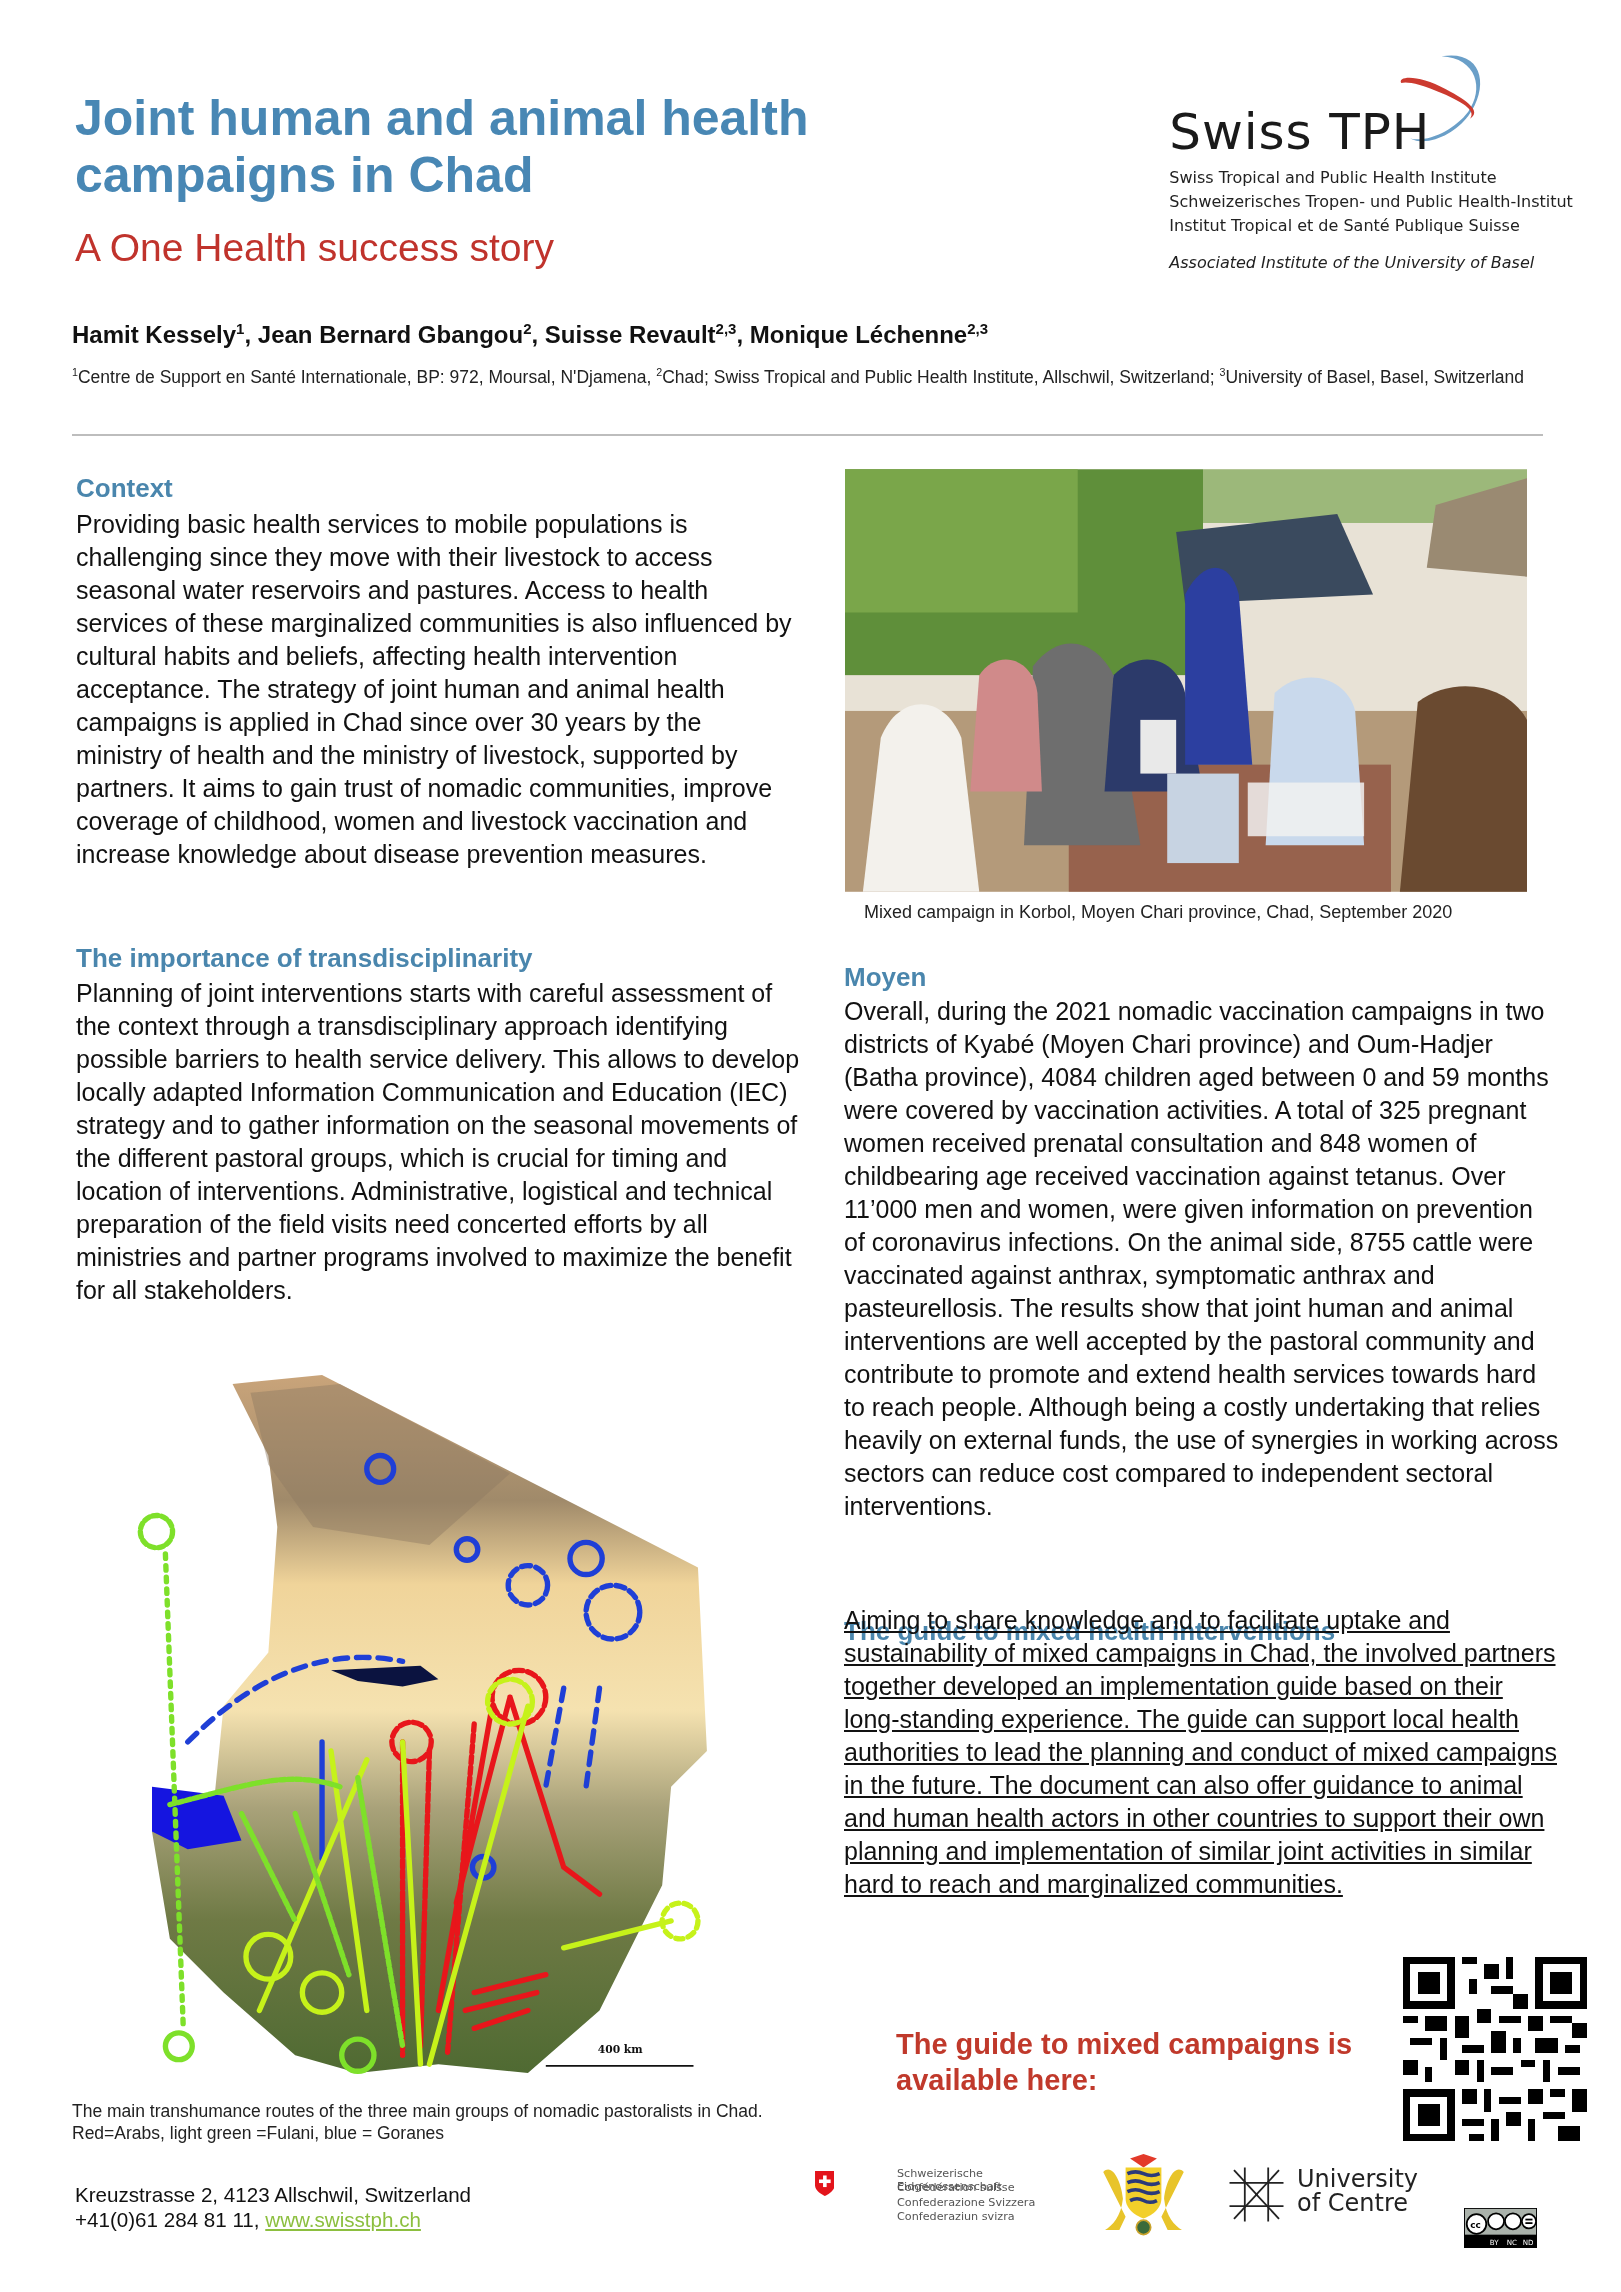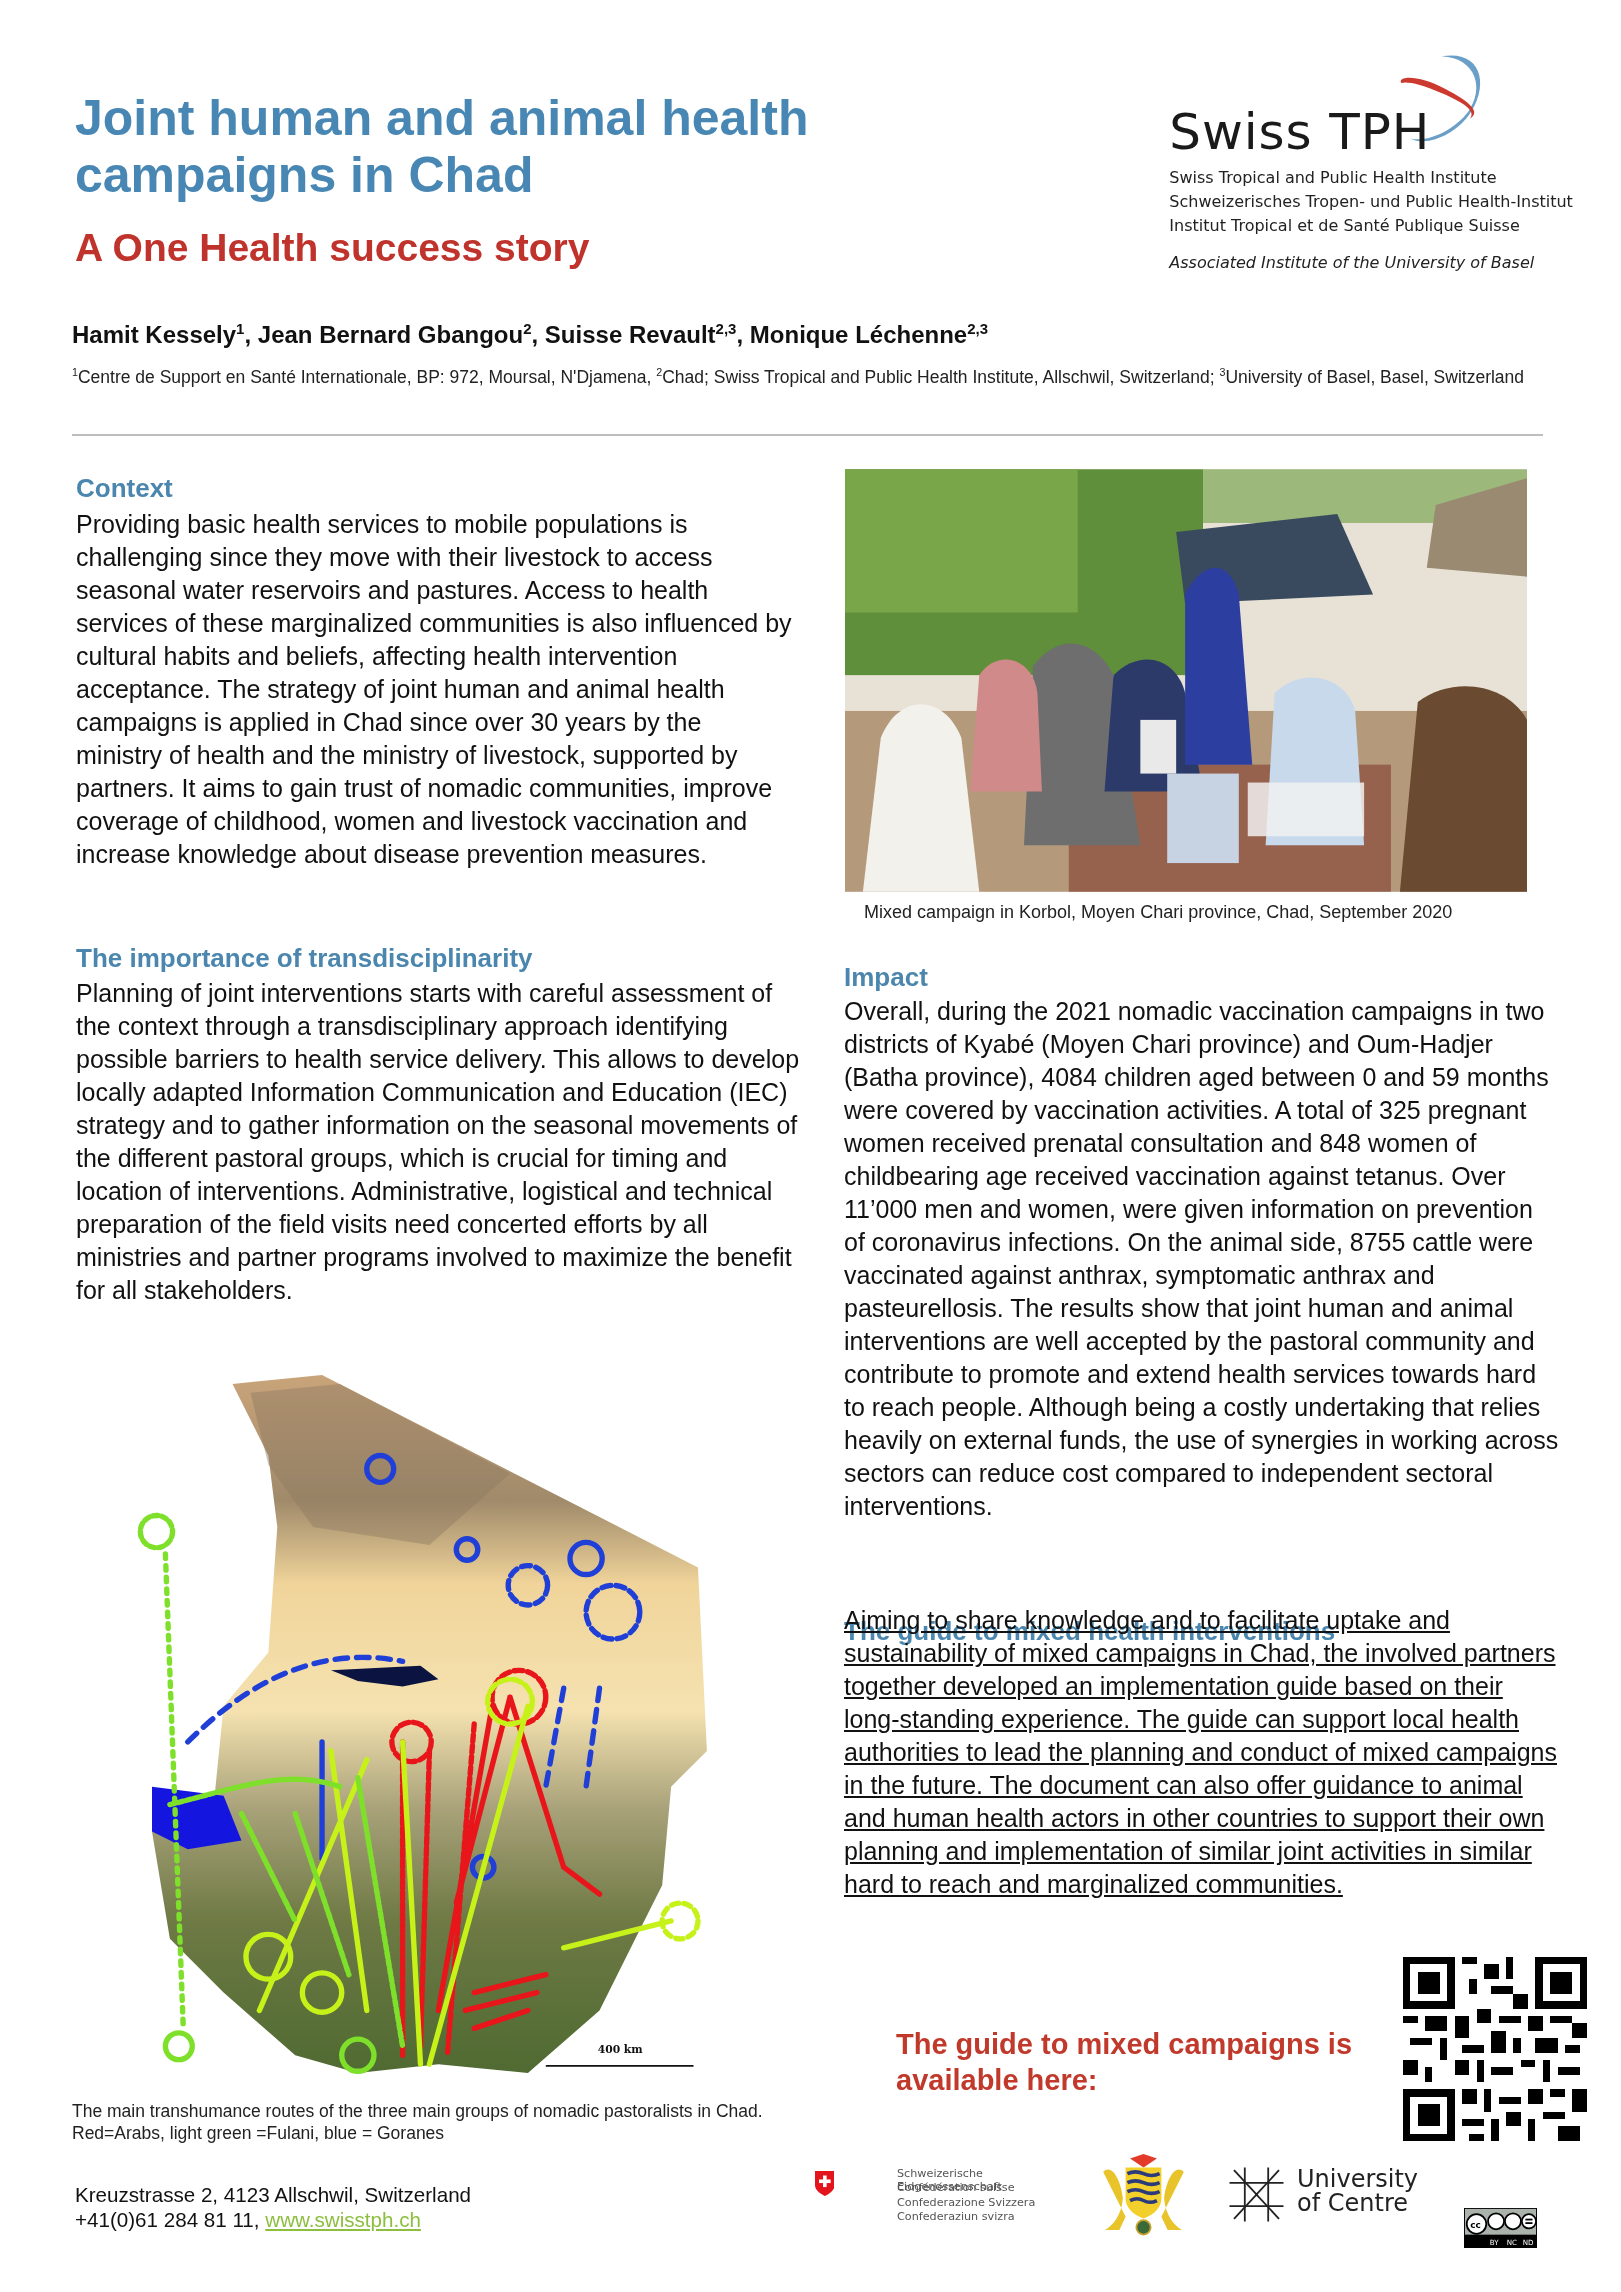--- a/index.html
+++ b/index.html
@@ -3,21 +3,21 @@
 <meta charset="utf-8">
 <style>
   * { box-sizing: border-box; margin: 0; padding: 0; }
   html, body { width: 1622px; height: 2293px; background: #ffffff; overflow: hidden; }
   body { position: relative; font-family: "Liberation Sans", "DejaVu Sans", sans-serif; color: #111; }
 
   .abs { position: absolute; }
 
   
   .title { left: 75px; top: 90px; width: 896px; font-size: 50px; line-height: 57px; font-weight: bold; color: #4887b4; }
-  .subtitle { left: 75px; top: 226px; font-size: 39px; font-weight: bold; color: #c0332c; }
+  .subtitle { left: 75px; top: 226px; font-size: 39px; font-weight: normal; color: #c0332c; }
 
   .logo { left: 1155px; top: 49px; width: 430px; height: 242px; }
   .logo-name { position: absolute; left: 14.3px; top: 54px; font-size: 50px; letter-spacing: 0.9px; color: #1a1a1a; font-family: "DejaVu Sans", sans-serif; font-weight: normal; }
   .logo-swoosh { position: absolute; left: 224px; top: 0; width: 116px; height: 103px; }
   .logo-line { position: absolute; left: 14.3px; font-size: 16px; color: #222; font-family: "DejaVu Sans", sans-serif; }
   .logo-line.l1 { top: 119px; }
   .logo-line.l2 { top: 143px; }
   .logo-line.l3 { top: 167px; }
   .logo-line.l4 { top: 204px; font-style: italic; }
 
@@ -178,21 +178,21 @@
     <path d="M480 250 C510 220 560 230 570 270 L580 420 L470 420 Z" fill="#c9d9ec"></path>
     <path d="M640 260 C680 230 740 240 762 280 L762 472 L620 472 Z" fill="#6a4a30"></path>
     <path d="M150 230 C170 200 210 210 215 250 L220 360 L140 360 Z" fill="#d08a8a"></path>
     <rect x="360" y="340" width="80" height="100" fill="#c7d3e2"></rect>
     <rect x="330" y="280" width="40" height="60" fill="#e9e9e9"></rect>
     <rect x="450" y="350" width="130" height="60" fill="#f1f1f1" opacity="0.85"></rect>
   </svg>
 </div>
 <div class="abs photo-caption">Mixed campaign in Korbol, Moyen Chari province, Chad, September 2020</div>
 
-<div class="abs h2 imp-h">Impact</div>
+<div class="abs h2 imp-h">Moyen</div>
 <div class="abs p imp-p">Overall, during the 2021 nomadic vaccination campaigns in two districts of Kyabé (Moyen Chari province) and Oum-Hadjer (Batha province), 4084 children aged between 0 and 59 months were covered by vaccination activities. A total of 325 pregnant women received prenatal consultation and 848 women of childbearing age received vaccination against tetanus. Over 11’000 men and women, were given information on prevention of coronavirus infections. On the animal side, 8755 cattle were vaccinated against anthrax, symptomatic anthrax and pasteurellosis. The results show that joint human and animal interventions are well accepted by the pastoral community and contribute to promote and extend health services towards hard to reach people. Although being a costly undertaking that relies heavily on external funds, the use of synergies in working across sectors can reduce cost compared to independent sectoral interventions.</div>
 
 <div class="abs h2 guide-h">The guide to mixed health interventions</div>
 <div class="abs p guide-p">Aiming to share knowledge and to facilitate uptake and sustainability of mixed campaigns in Chad, the involved partners together developed an implementation guide based on their long-standing experience. The guide can support local health authorities to lead the planning and conduct of mixed campaigns in the future. The document can also offer guidance to animal and human health actors in other countries to support their own planning and implementation of similar joint activities in similar hard to reach and marginalized communities.</div>
 
 <div class="abs guide-cta">
   <div>The guide to mixed campaigns is</div>
   <div>available here:</div>
 </div>
 

